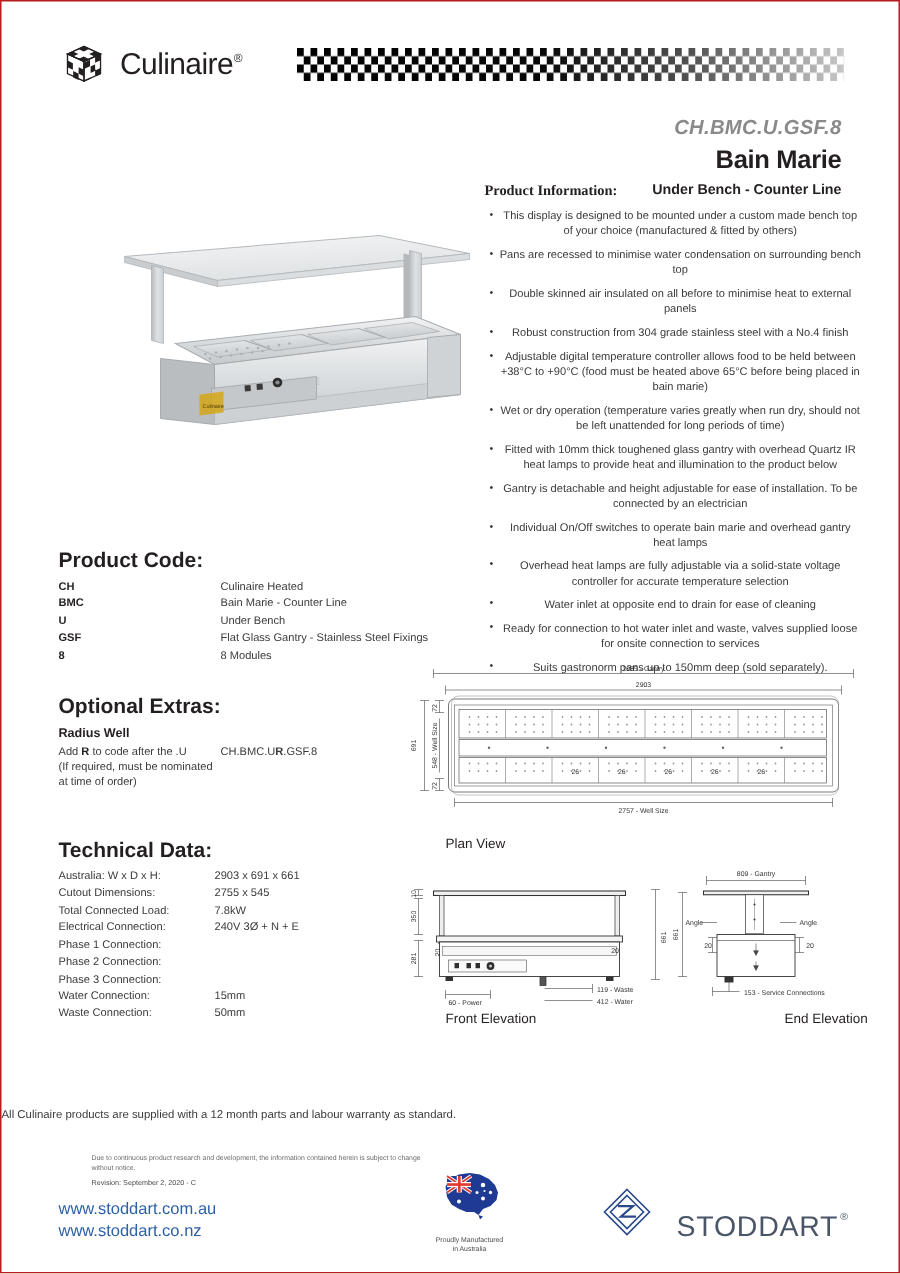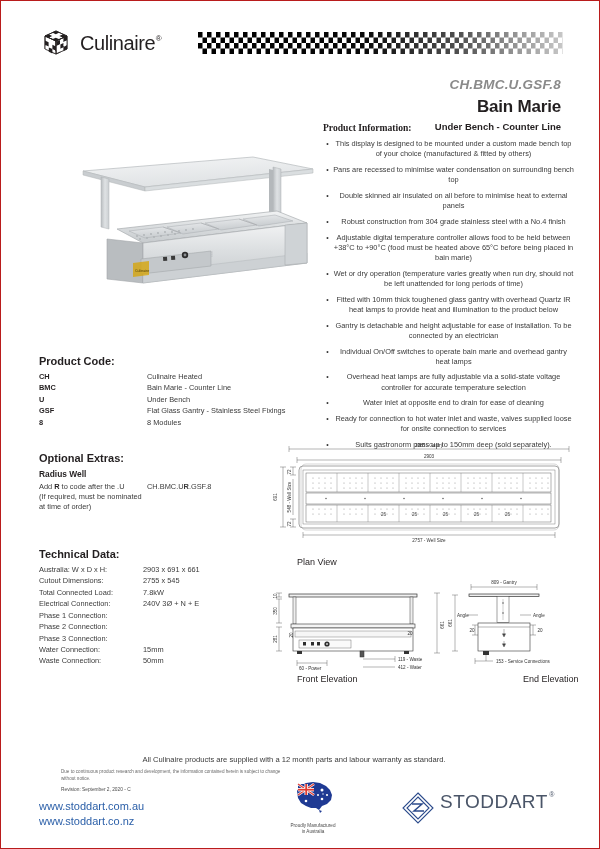--- a/index.html
+++ b/index.html
@@ -26,44 +26,44 @@
 
   
   .pinfo{position:absolute;left:322px;top:121px;width:252px;}
   .pinfo h3{font-size:9.6px;font-weight:bold;margin:0 0 6px 0;font-family:Liberation Serif, serif;}
   .bullet{display:flex;margin-bottom:5.5px;font-size:7.4px;line-height:1.38;color:#3a3a3a;text-align:center;}
   .bullet .dot{width:9px;flex:0 0 9px;font-size:7px;line-height:1.38;color:#3a3a3a;}
   .bullet .txt{flex:1;}
 
   
   .lblock{position:absolute;left:38px;width:250px;}
-  .lblock h3{font-size:11px;font-weight:bold;margin:1px 0 5px 0;}
+  .lblock h3{font-size:14px;font-weight:bold;margin:11px 0 5px 0;}
   .lblock h4{font-size:8.4px;font-weight:bold;margin:0 0 3px 0;}
   .row{display:flex;font-size:7.4px;line-height:1.34;color:#3a3a3a;margin-bottom:1.5px;}
   .row .k{width:108px;flex:0 0 108px;font-weight:bold;color:#231f20;}
   .row .v{flex:1;}
   .row.tech .k{font-weight:normal;color:#3a3a3a;width:104px;flex:0 0 104px;}
   .note{font-size:7.4px;line-height:1.34;color:#3a3a3a;width:104px;}
   .note b{color:#231f20;}
   .optrow{display:flex;}
   .optcode{font-size:7.4px;color:#3a3a3a;padding-left:4px;padding-top:0px;}
 
   
   .draw{position:absolute;}
   .dim{font-size:4.6px;fill:#333;font-family:"Liberation Sans",sans-serif;}
   .viewname{position:absolute;font-size:9px;color:#231f20;}
 
   
-  .warranty{position:absolute;left:0;right:12px;top:737px;text-align:center;font-size:7.6px;color:#3a3a3a;margin-top:17px;}
+  .warranty{position:absolute;left:0;right:12px;top:737px;font-size:7.6px;color:#3a3a3a;}
   .disclaim{position:absolute;left:60px;top:768px;width:220px;font-size:4.6px;line-height:1.5;color:#6a6a6a;}
   .rev{position:absolute;left:60px;top:786px;font-size:4.8px;color:#4a4a4a;}
   .urls{position:absolute;left:38px;top:798px;font-size:11px;line-height:1.35;color:#2b5fa8;}
   .ausblock{position:absolute;left:272px;top:776px;width:80px;text-align:center;}
   .auscap{font-size:4.6px;line-height:1.4;color:#4a4a4a;margin-top:2px;}
-  .stodd{position:absolute;left:400px;top:790px;display:flex;align-items:flex-start;gap:5px;}
+  .stodd{position:absolute;left:400px;top:790px;display:flex;align-items:flex-end;gap:16px;}
   .stoddtext{font-size:19px;letter-spacing:0.5px;color:#4a5568;font-weight:500;position:relative;}
   .stoddtext sup{font-size:7px;position:absolute;top:0px;right:-7px;}
 </style>
 </head>
 <body>
 
 <div class="page">
 
   <div class="header">
     <div class="logo-wrap">

